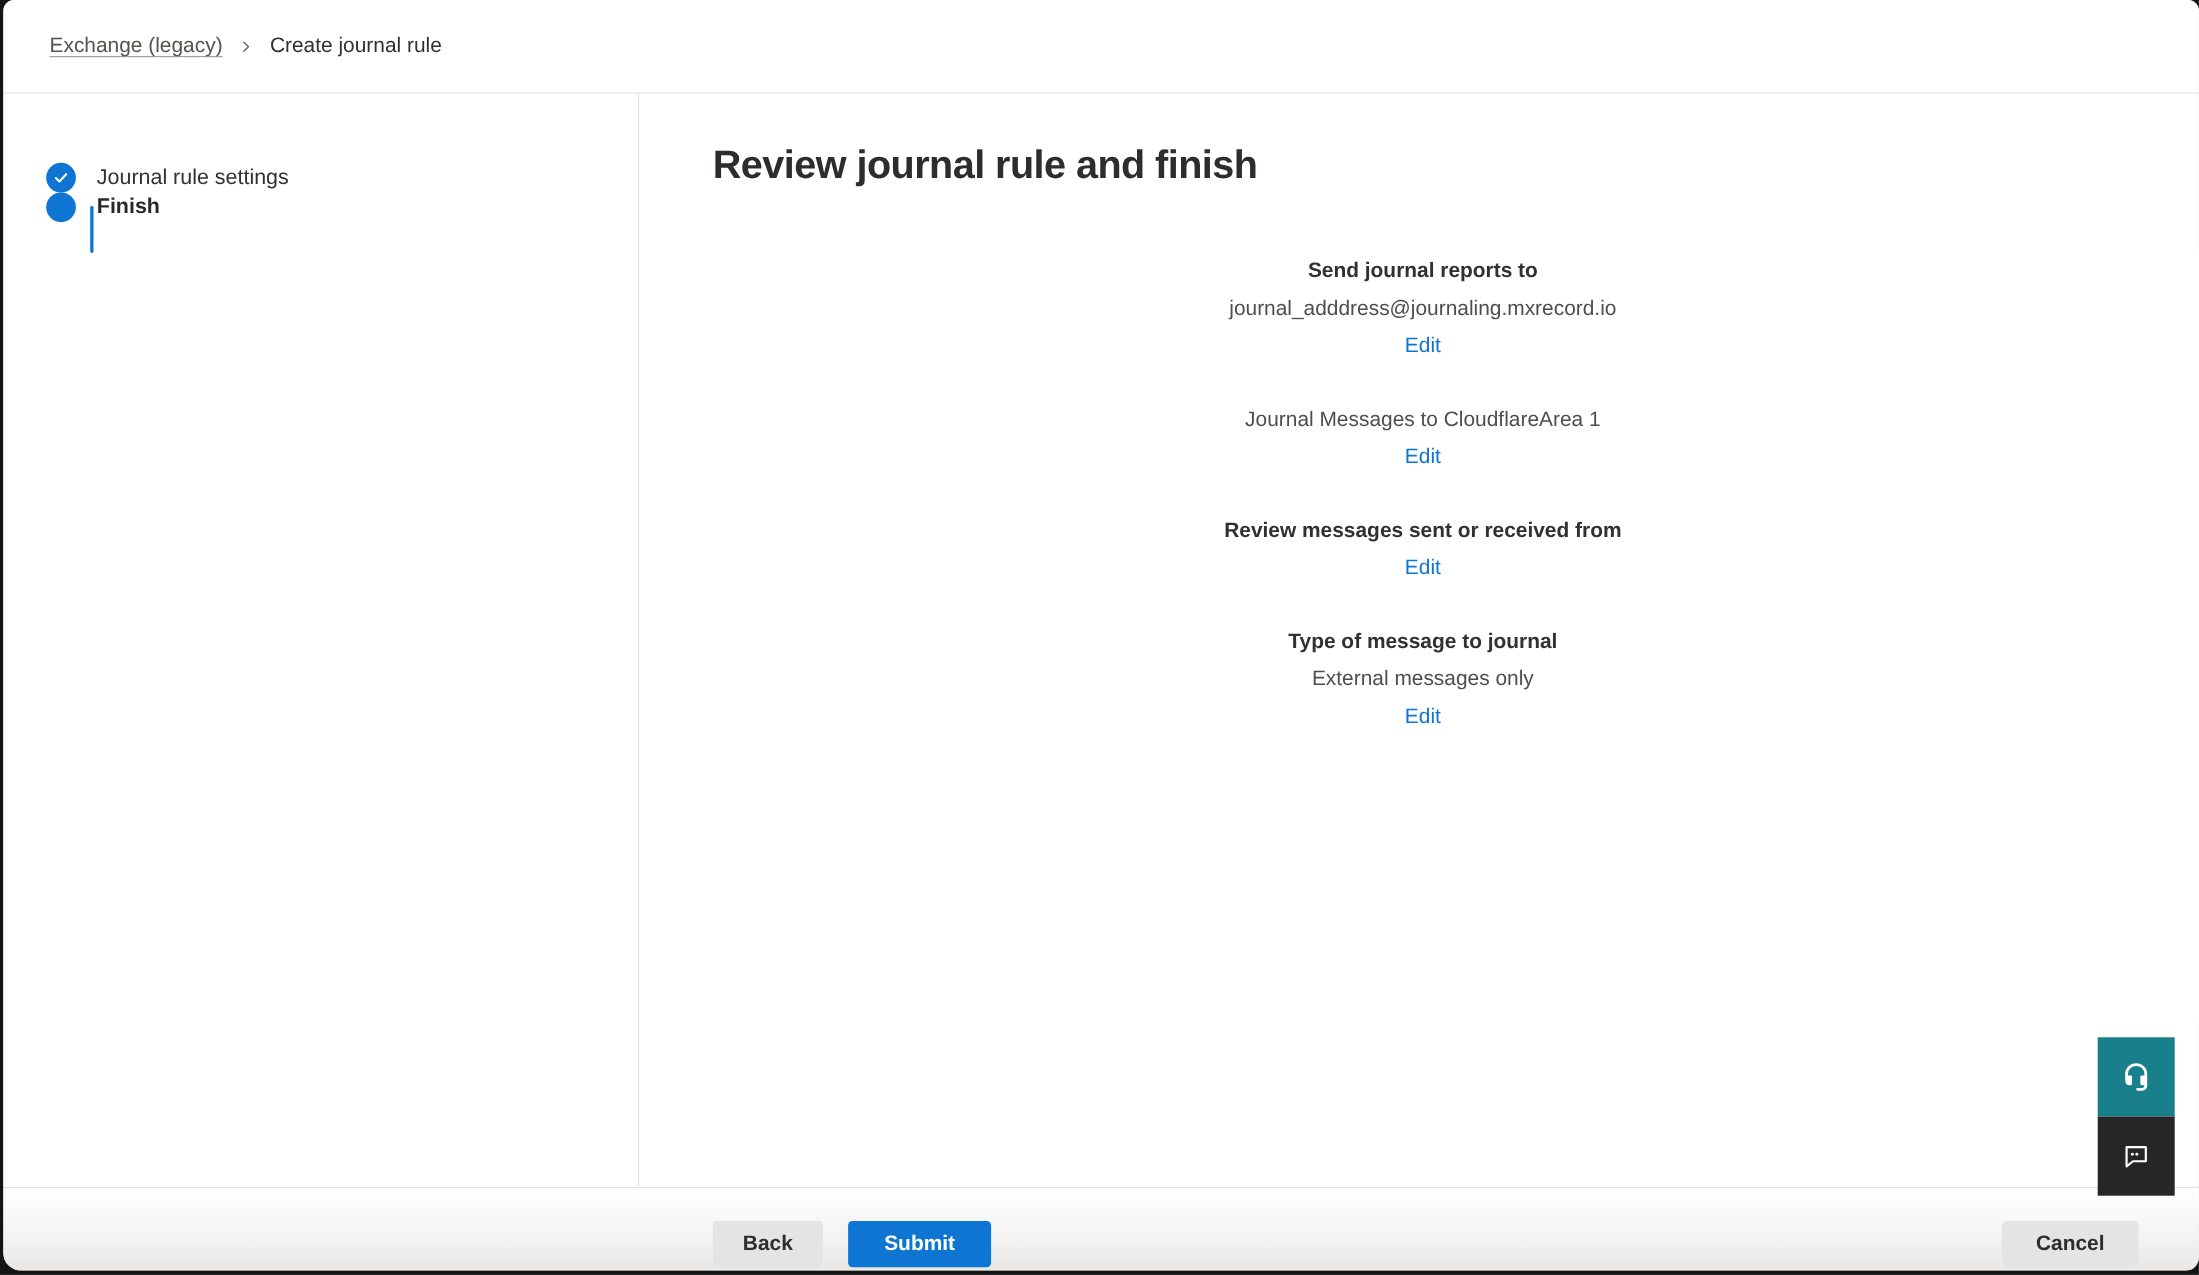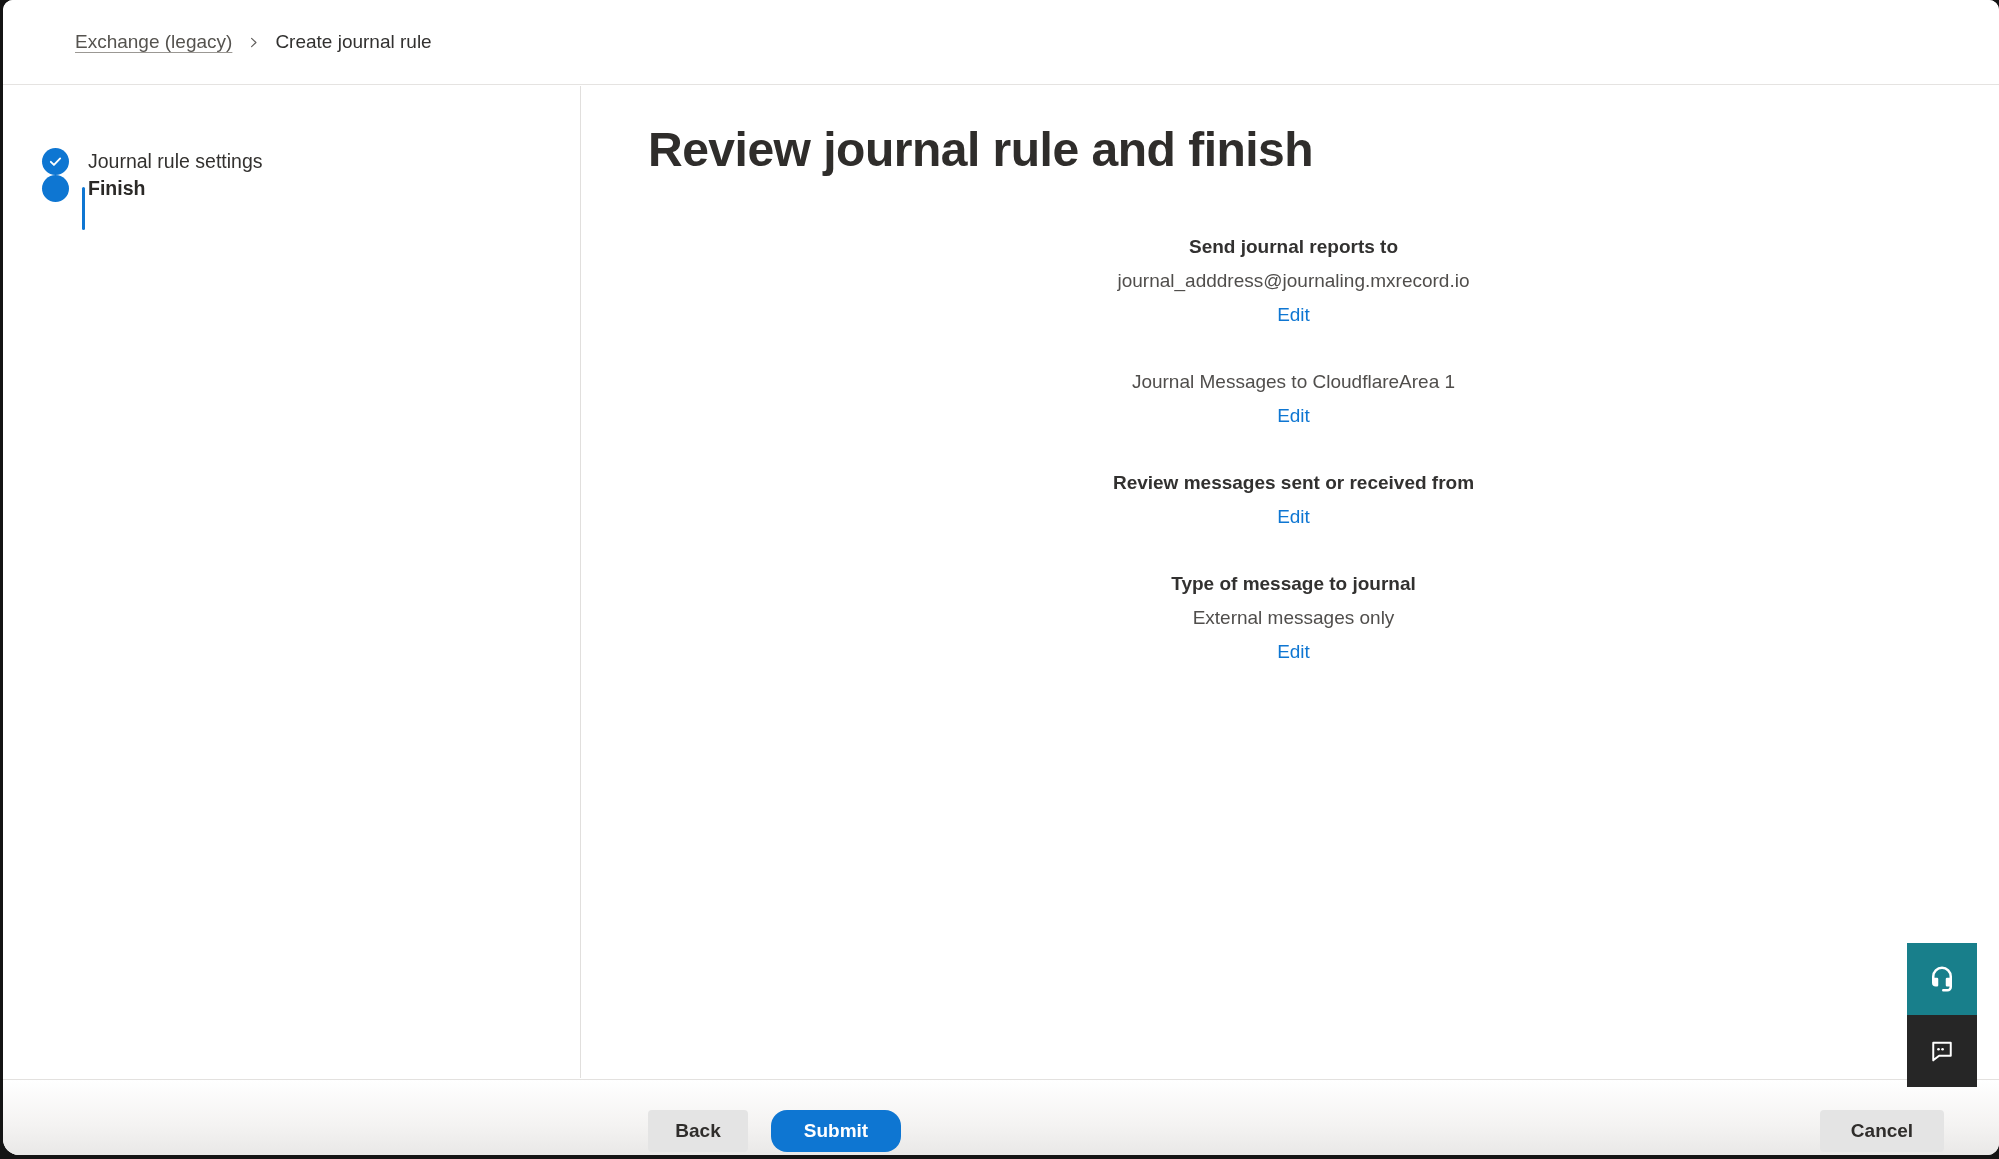--- a/index.html
+++ b/index.html
@@ -16,21 +16,21 @@
     background:#ffffff;
     border-radius:10px 10px 12px 16px;
     overflow:hidden;
   }
   
   .header {
     position:absolute; top:0; left:0; right:0; height:85px;
     background:#ffffff;
     border-bottom:1px solid #e5e3e1;
     display:flex; align-items:center;
-    padding-left:72px;
+    padding-left:42px;
   }
   .breadcrumb { display:flex; align-items:center; gap:15px; font-size:19px; }
   .crumb-link {
     color:#55534f; cursor:pointer;
     text-decoration:underline;
     text-decoration-color:#9b9894;
     text-underline-offset:4px;
     text-decoration-thickness:1px;
   }
   .crumb-current { color:#323130; }
@@ -55,21 +55,21 @@
     width:3px; height:43px; background:#0e76d2; border-radius:2px;
   }
   
   .main {
     position:absolute; top:86px; left:579px; right:0; bottom:77px;
     background:#ffffff;
     padding:40px 60px 0 66px;
     overflow:hidden;
   }
   .page-title {
-    font-size:48px; font-weight:700; color:#2f2d2b;
+    font-size:36px; font-weight:700; color:#2f2d2b;
     letter-spacing:-0.5px; line-height:48px;
     margin-bottom:60px;
   }
   .section { margin-bottom:41px; font-size:19px;text-align:center; }
   .section-label { font-weight:700; color:#323130; line-height:26px; }
   .section-value { color:#504e4c; line-height:26px; margin-top:8px; }
   .edit-link {
     display:inline-block; color:#0e76d2; line-height:26px; margin-top:8px;
     cursor:pointer;
   }
@@ -83,21 +83,21 @@
   .btn {
     position:absolute; top:16px; height:42px;
     border:none; border-radius:4px;
     font-family:"Liberation Sans", sans-serif;
     font-size:19px; font-weight:600;
     display:flex; align-items:center; justify-content:center;
     cursor:pointer;
     margin-top:14px;
   }
   .btn-secondary { background:#e4e4e4; color:#2f2d2b; }
-  .btn-primary  { background:#0e76d2; color:#ffffff;border-radius:16px; }
+  .btn-primary  { background:#0e76d2; color:#ffffff; }
   .btn-back   { left:645px;  width:100px; }
   .btn-submit { left:768px;  width:130px; }
   .btn-cancel { left:1817px; width:124px; }
   
   .support-stack {
     position:absolute; right:22px; top:943px; width:70px; z-index:10;
     display:flex; flex-direction:column;
   }
   .support-btn {
     width:70px; height:72px; border:none; cursor:pointer;

